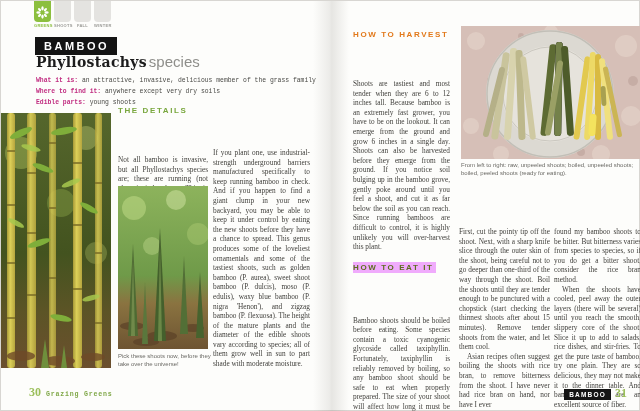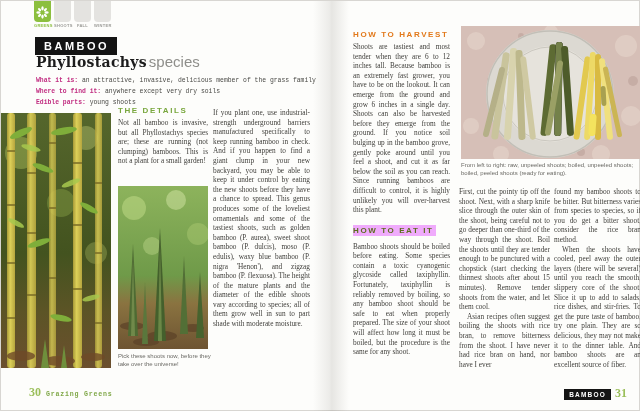--- a/index.html
+++ b/index.html
@@ -31,21 +31,21 @@
   .facts { position:absolute; left:35px; top:74px; width:285px; font-family:"Liberation Mono",monospace;
            font-size:6.4px; line-height:11px; color:#4a4a46; }
   .fact-label { color:#c12d81; font-weight:bold; }
 
   
   .colhead { font-family:"Liberation Sans",sans-serif; font-weight:bold; font-size:8px;
              letter-spacing:1.6px; white-space:nowrap; }
   .colhead.green { color:#79a73e; }
   .colhead.orange { color:#e2791b; }
   .colhead.hl { background:#f0abfc; color:#5c6e1e; display:inline-block; padding:1px 2px 1px 0; }
-  .bodytext { font-size:7.3px; line-height:9.6px; color:#3f3e3a; text-align:justify; }
+  .bodytext { font-size:7.3px; line-height:9.6px; color:#3f3e3a; text-align:justify;margin-top:40px; }
   .bodytext p.ind { text-indent:8px; }
 
   .details-col { position:absolute; left:117px; top:105px; width:90px; }
   .details-col .colhead { margin-bottom:3px; }
   .col2-left { position:absolute; left:212px; top:107px; width:97px; }
 
   .caption { font-family:"Liberation Sans",sans-serif; font-size:6px; line-height:7.6px; color:#6c6b66; }
   .cap-left { position:absolute; left:117px; top:352px; width:95px; }
   .cap-right { position:absolute; left:460px; top:161px; width:180px; }
 

